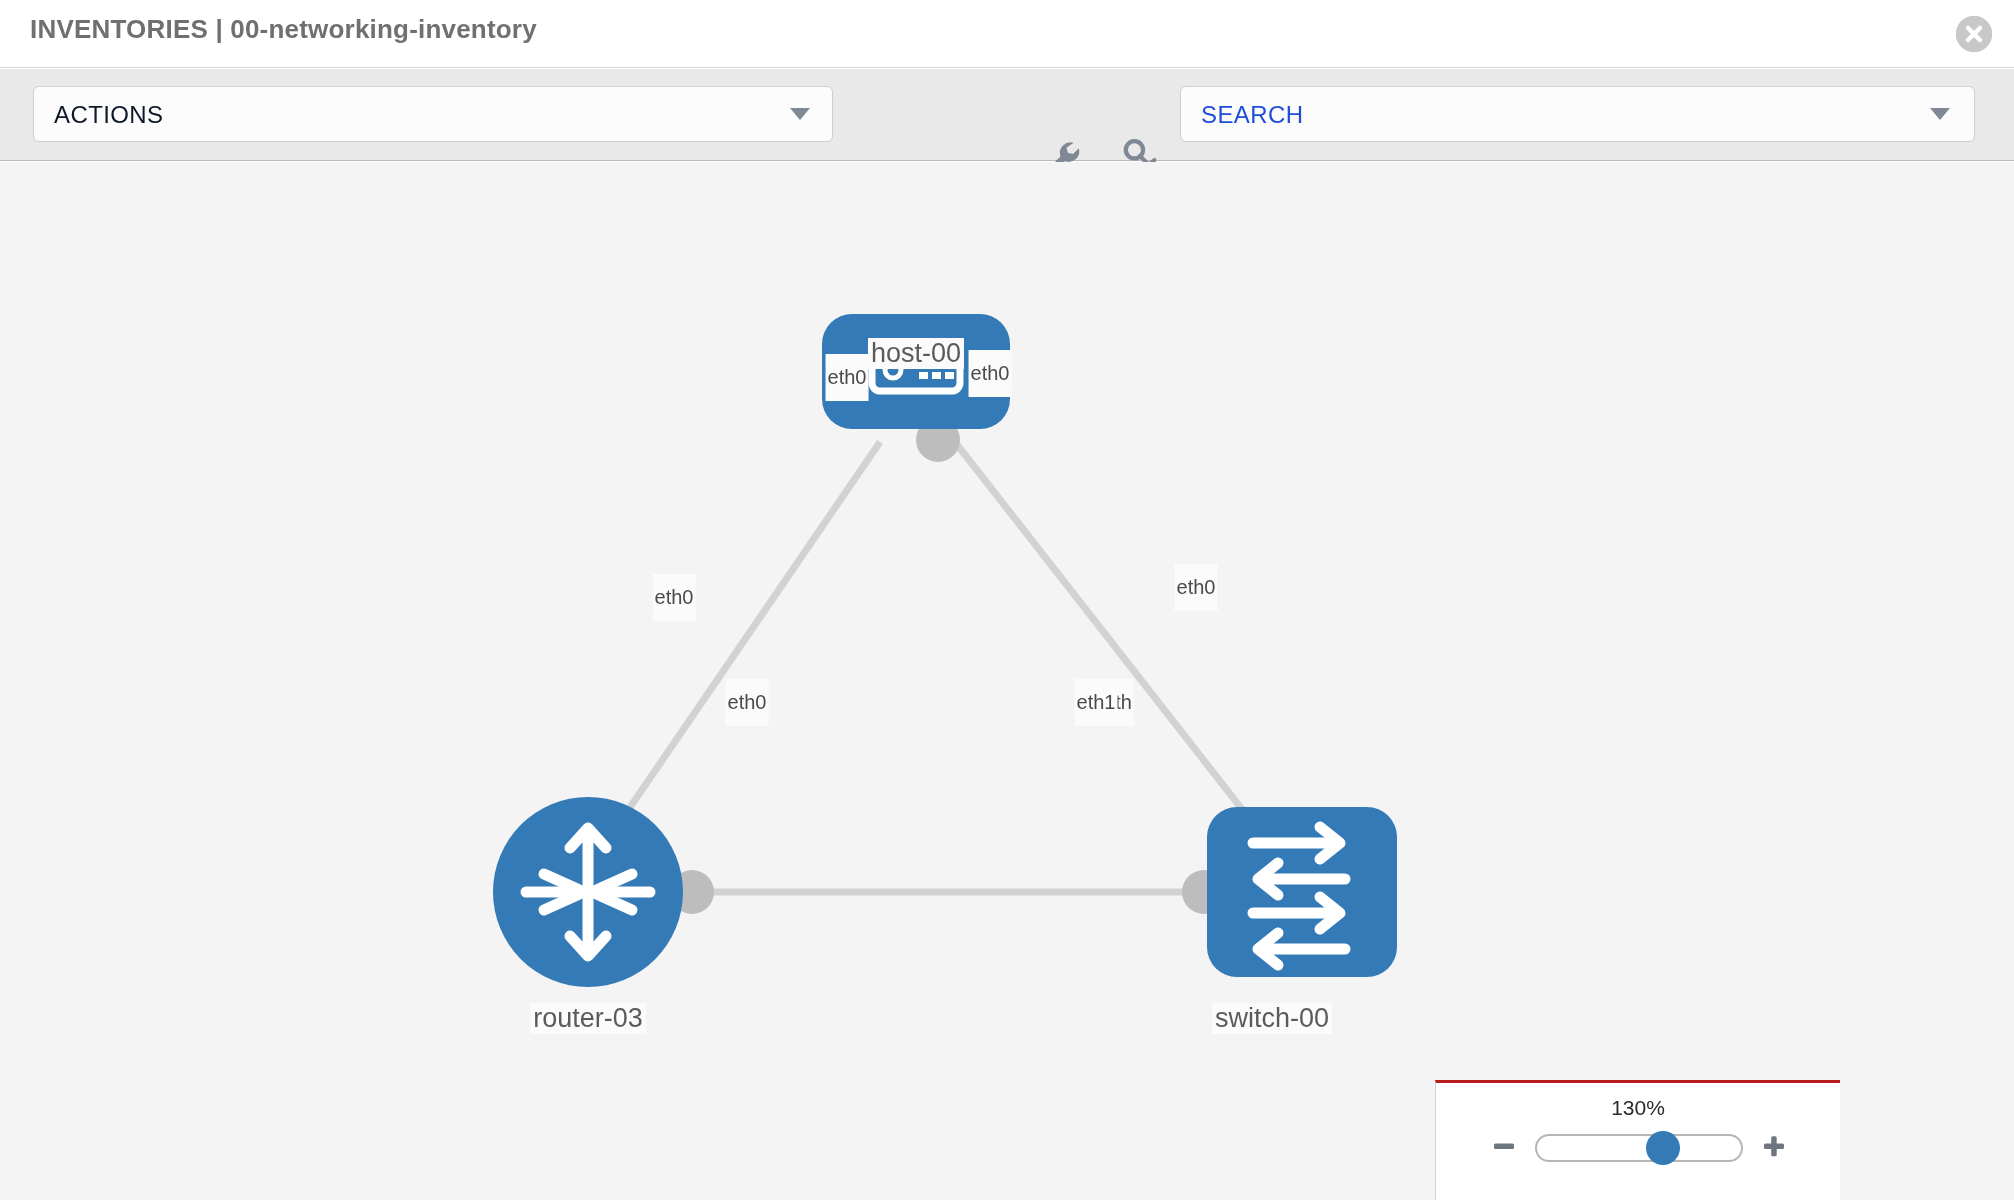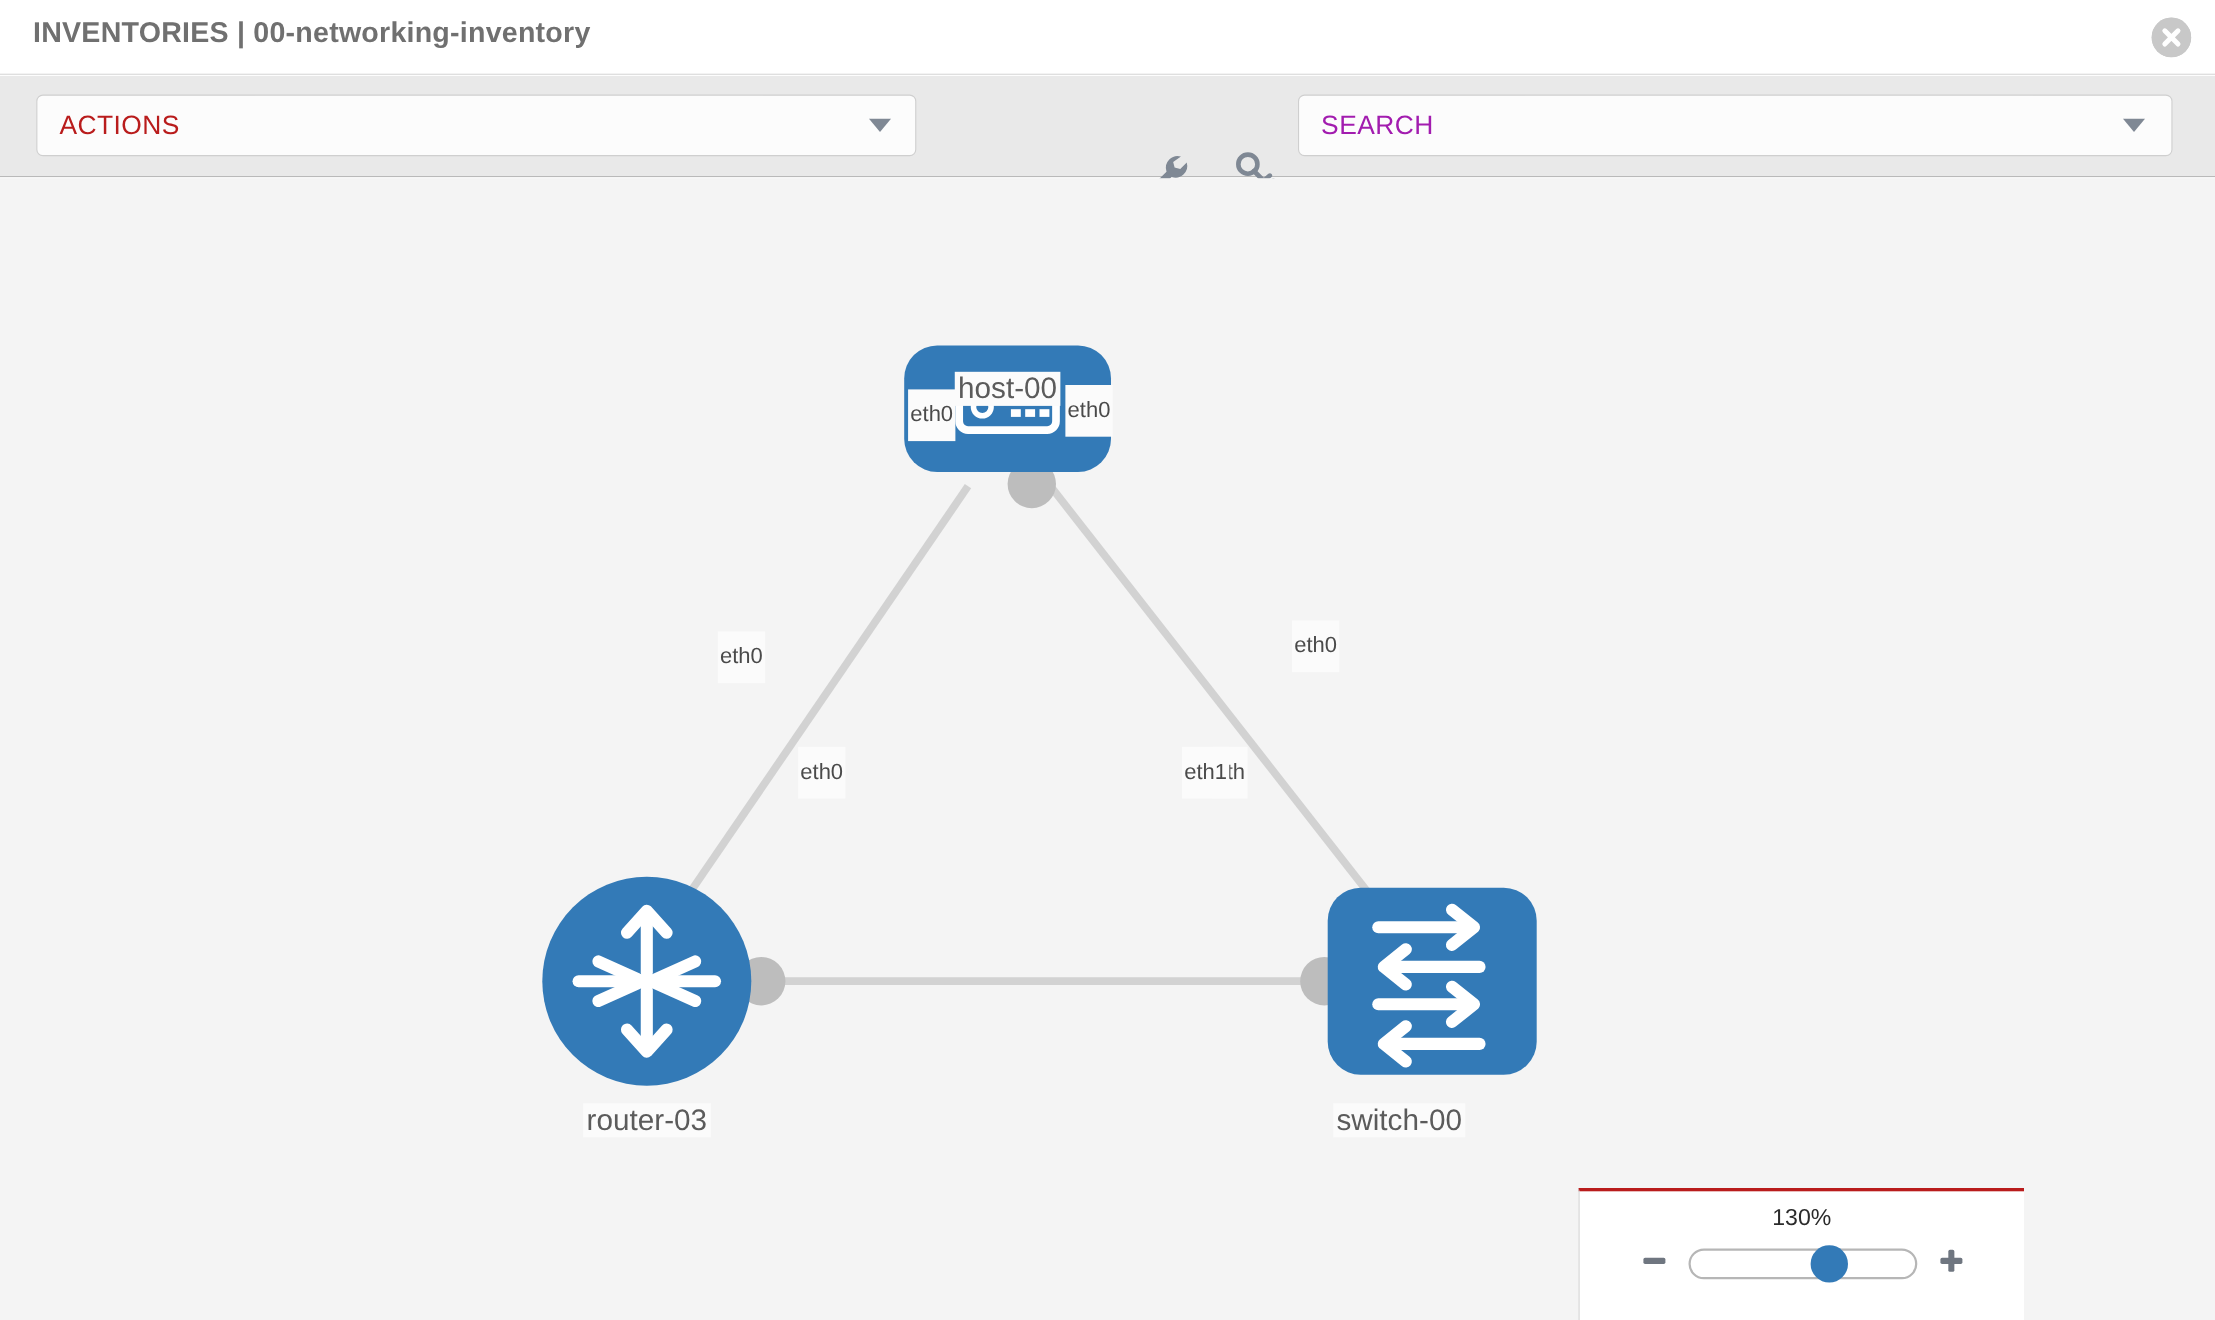--- a/index.html
+++ b/index.html
@@ -48,21 +48,21 @@
   .actions-select {
     position: absolute; left: 33px; top: 17px;
     width: 800px; height: 56px;
     background: #fcfcfc;
     border: 1px solid #cfcfcf;
     border-radius: 6px;
     cursor: pointer;
   }
   .actions-label {
     position: absolute; left: 20px; top: 14px;
-    font-size: 24px; color: #b91c1c;
+    font-size: 24px; color: #0f172a;
     letter-spacing: 0.4px;
   }
   .caret {
     position: absolute; top: 50%;
     width: 0; height: 0;
     border-left: 10px solid transparent;
     border-right: 10px solid transparent;
     border-top: 12px solid #7f8894;
     transform: translateY(-50%);
   }
@@ -78,21 +78,21 @@
   .search-box {
     position: absolute; left: 1180px; top: 17px;
     width: 795px; height: 56px;
     background: #fcfcfc;
     border: 1px solid #cfcfcf;
     border-radius: 6px;
     cursor: text;
   }
   .search-placeholder {
     position: absolute; left: 20px; top: 14px;
-    font-size: 24px; color: #a21caf;
+    font-size: 24px; color: #1d4ed8;
     letter-spacing: 0.4px;
   }
   .search-box .caret { right: 24px; }
 
   
   .canvas {
     position: absolute; left: 0; top: 162px;
     width: 2014px; height: 1038px;
     background: #f4f4f4;
     overflow: hidden;

